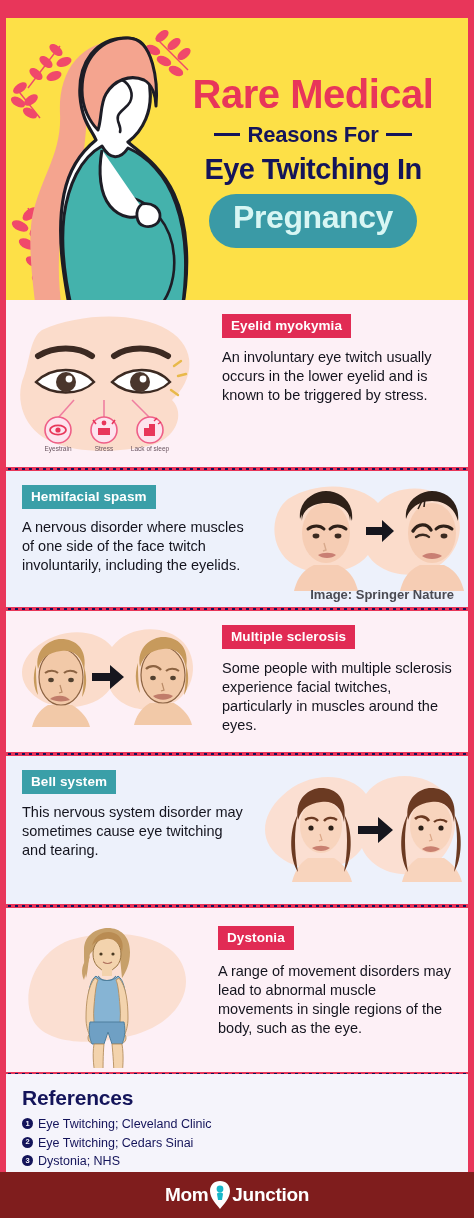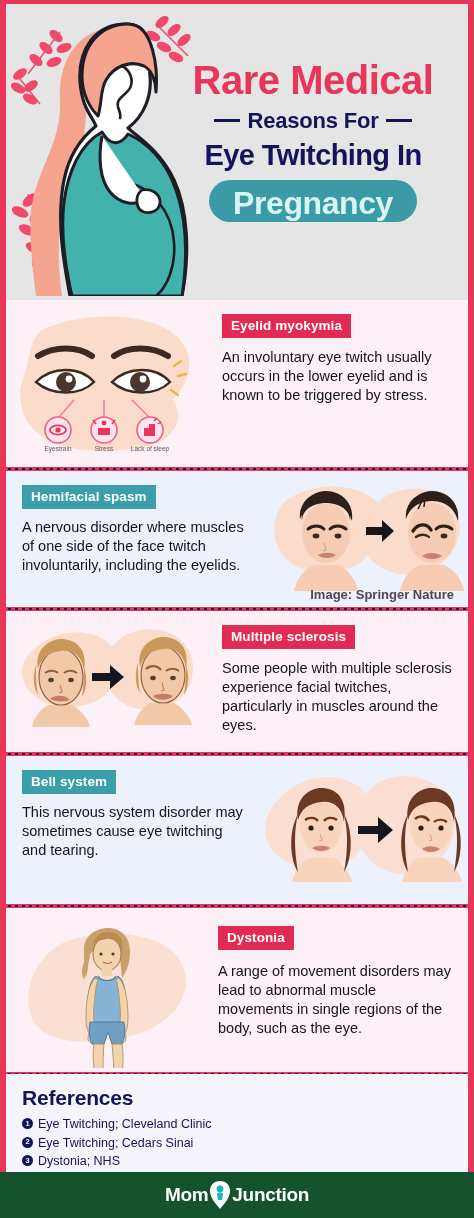--- a/index.html
+++ b/index.html
@@ -10,23 +10,23 @@
     overflow: hidden;
   }
   .poster {
     position: relative;
     width: 474px; height: 1218px;
     background: #e8365a;
   }
 
   
   .header {
-    position: absolute; left: 6px; top: 4px;
+    position: absolute; left: 6px; top: 18px;
     width: 462px; height: 364px;
-    background: #e5e5e5;
+    background: #fde047;
     overflow: hidden;
   }
   .hero-art {
     position: absolute; left: 0; top: 0;
     width: 200px; height: 292px;
   }
   .title-block {
     position: absolute; left: 152px; top: 56px;
     width: 310px;
   }
@@ -47,21 +47,21 @@
   .t-eye {
     margin-top: 6px;
     font-size: 29px; font-weight: 700; color: #14145a;
     line-height: 1.05; text-align: center; white-space: nowrap;
     letter-spacing: -0.6px;
   }
   .t-preg-wrap { margin-top: 10px; display: flex; justify-content: center; }
   .t-preg {
     background: #3a9aa6; color: #d8f6f4;
     font-size: 32px; font-weight: 700; letter-spacing: -0.4px;
-    padding: 5px 24px 0 24px; border-radius: 28px;
+    padding: 5px 24px 12px 24px; border-radius: 28px;
     white-space: nowrap;
   }
 
   
   .body-wrap {
     position: absolute; left: 6px; top: 300px;
     width: 462px; height: 846px;
   }
   .sec {
     position: relative;
@@ -122,21 +122,21 @@
     flex: 0 0 11px; width: 11px; height: 11px; margin-top: 3px;
     border-radius: 50%; background: #14145a; color: #f5f4fb;
     font-size: 7.5px; font-weight: 700;
     display: flex; align-items: center; justify-content: center;
   }
 
   
   .footer {
     position: absolute; left: 0; bottom: 0;
     width: 474px; height: 46px;
-    background: #14532d;
+    background: #7f1d1d;
     display: flex; align-items: center; justify-content: center;
   }
   .logo { display: flex; align-items: center; gap: 0px; }
   .logo-txt {
     color: #ffffff; font-size: 19px; font-weight: 700;
     letter-spacing: -0.3px;
   }
 </style>
 </head>
 <body>

